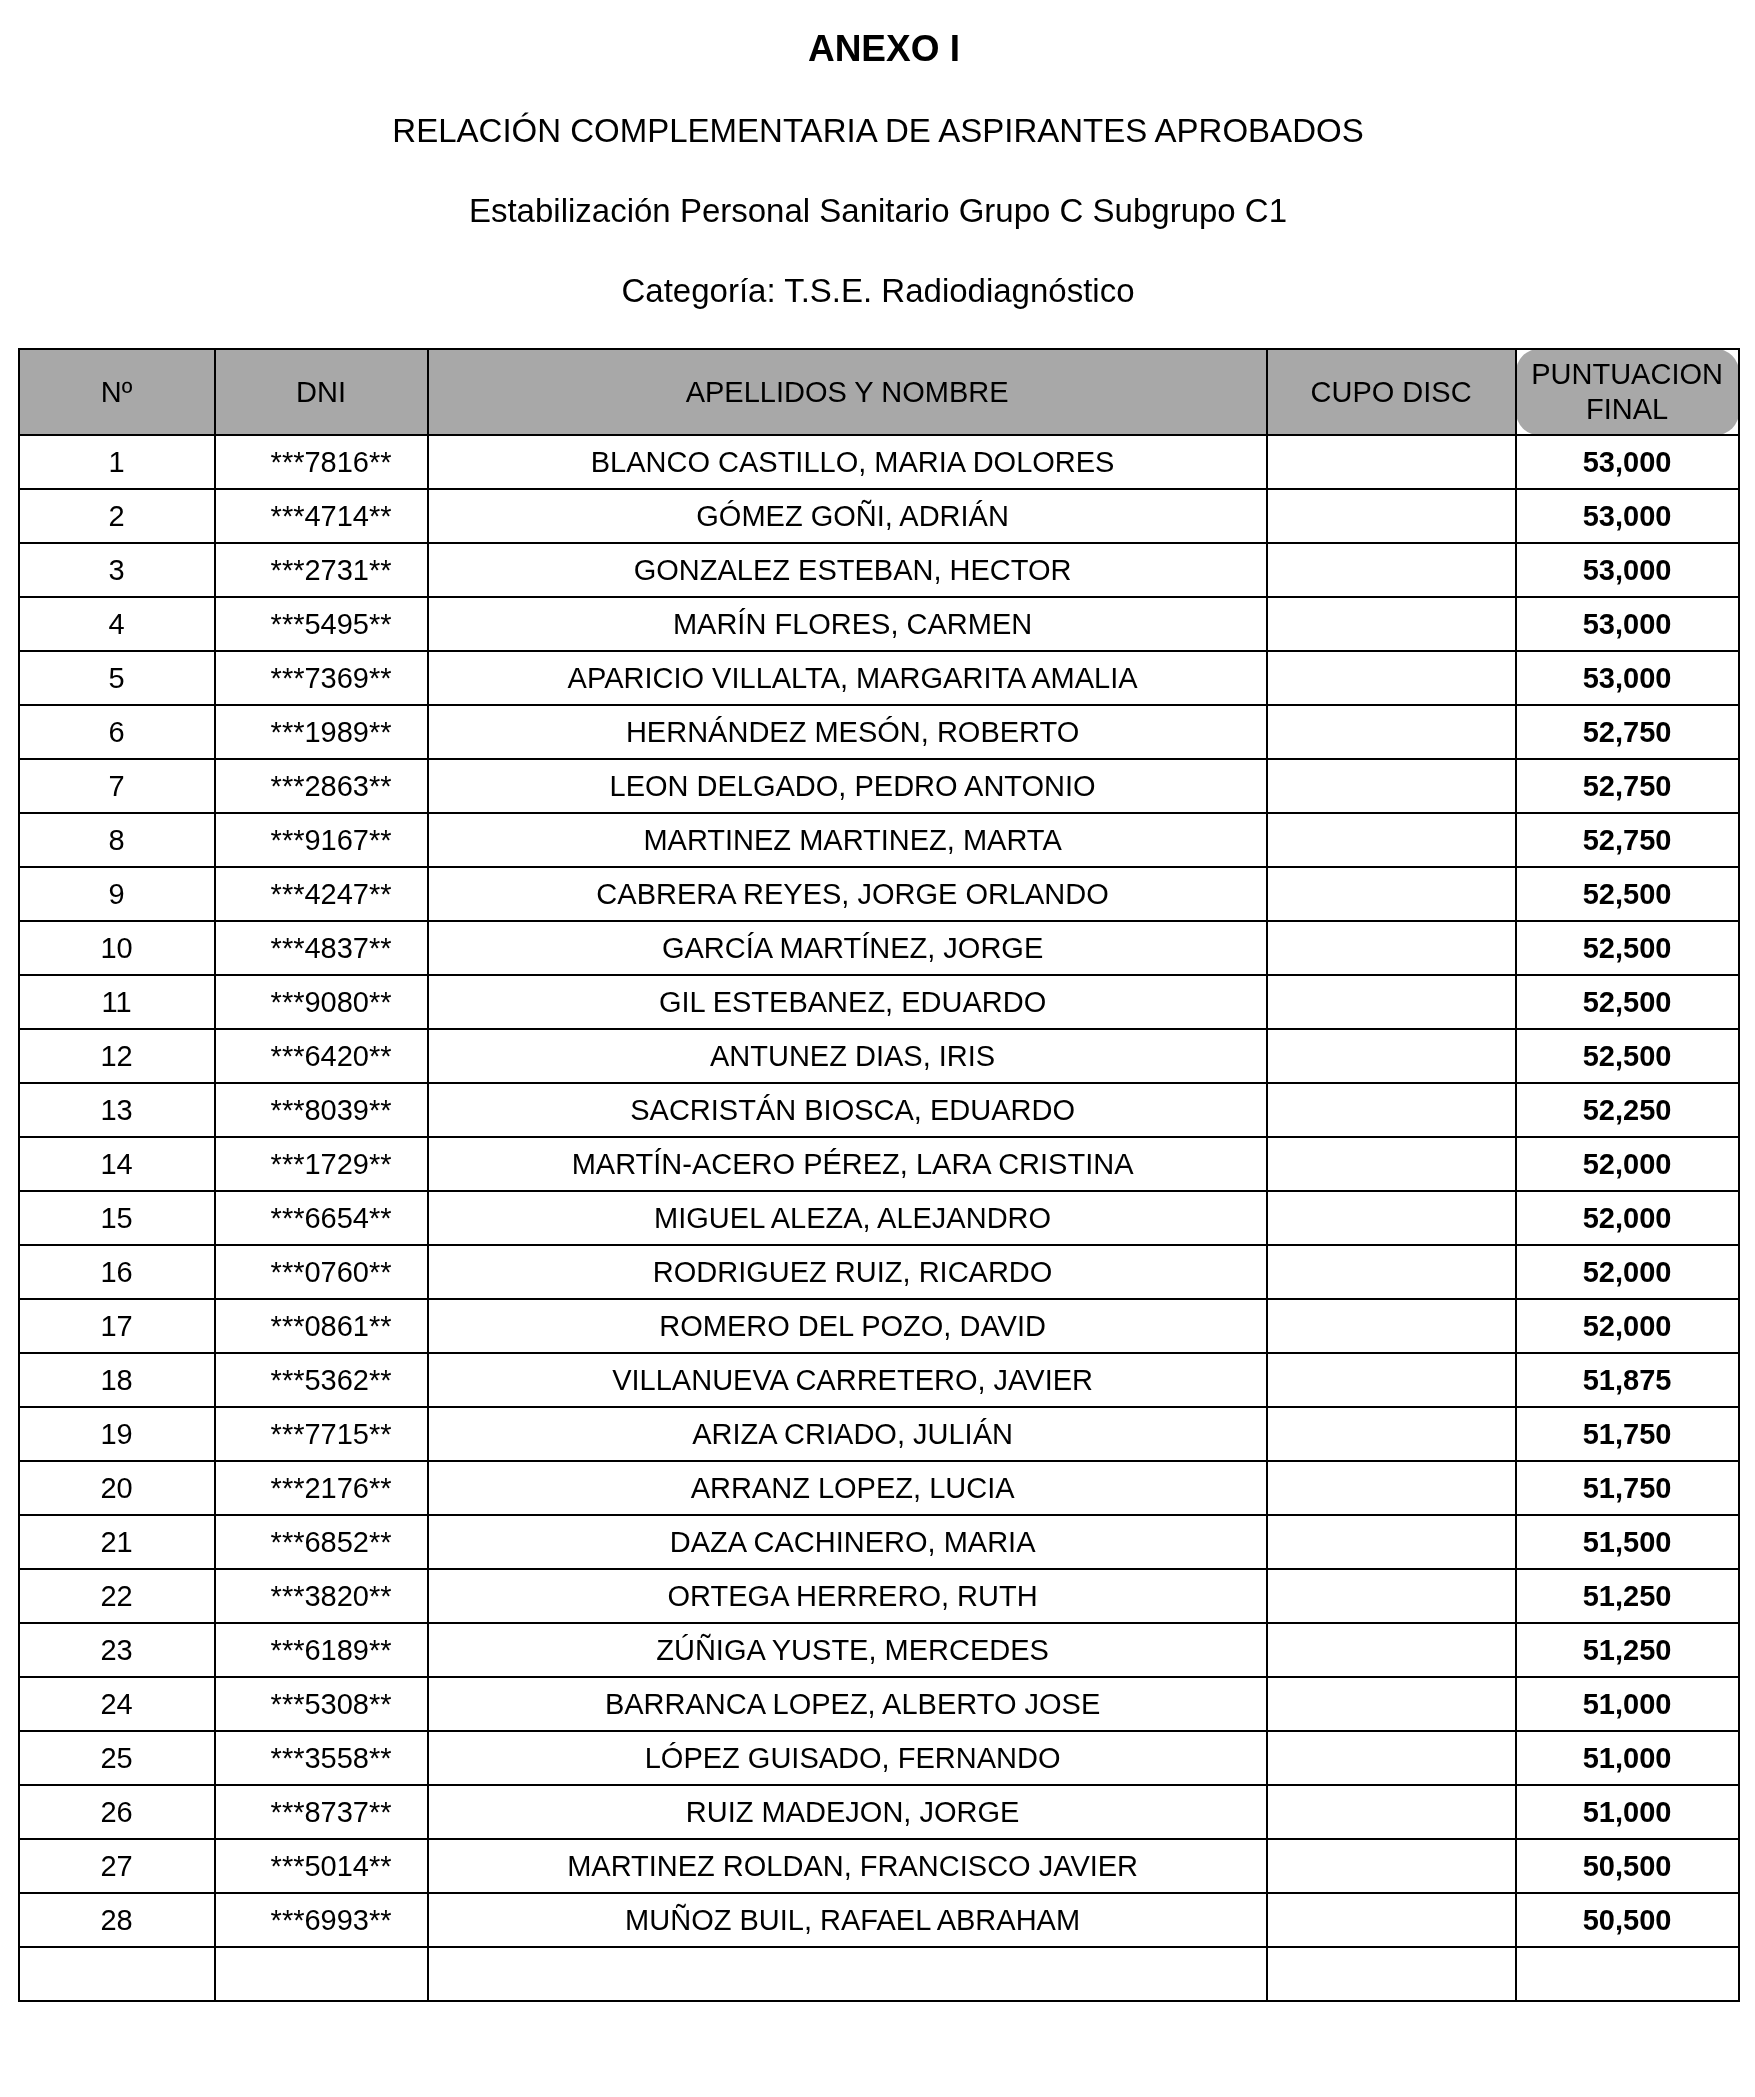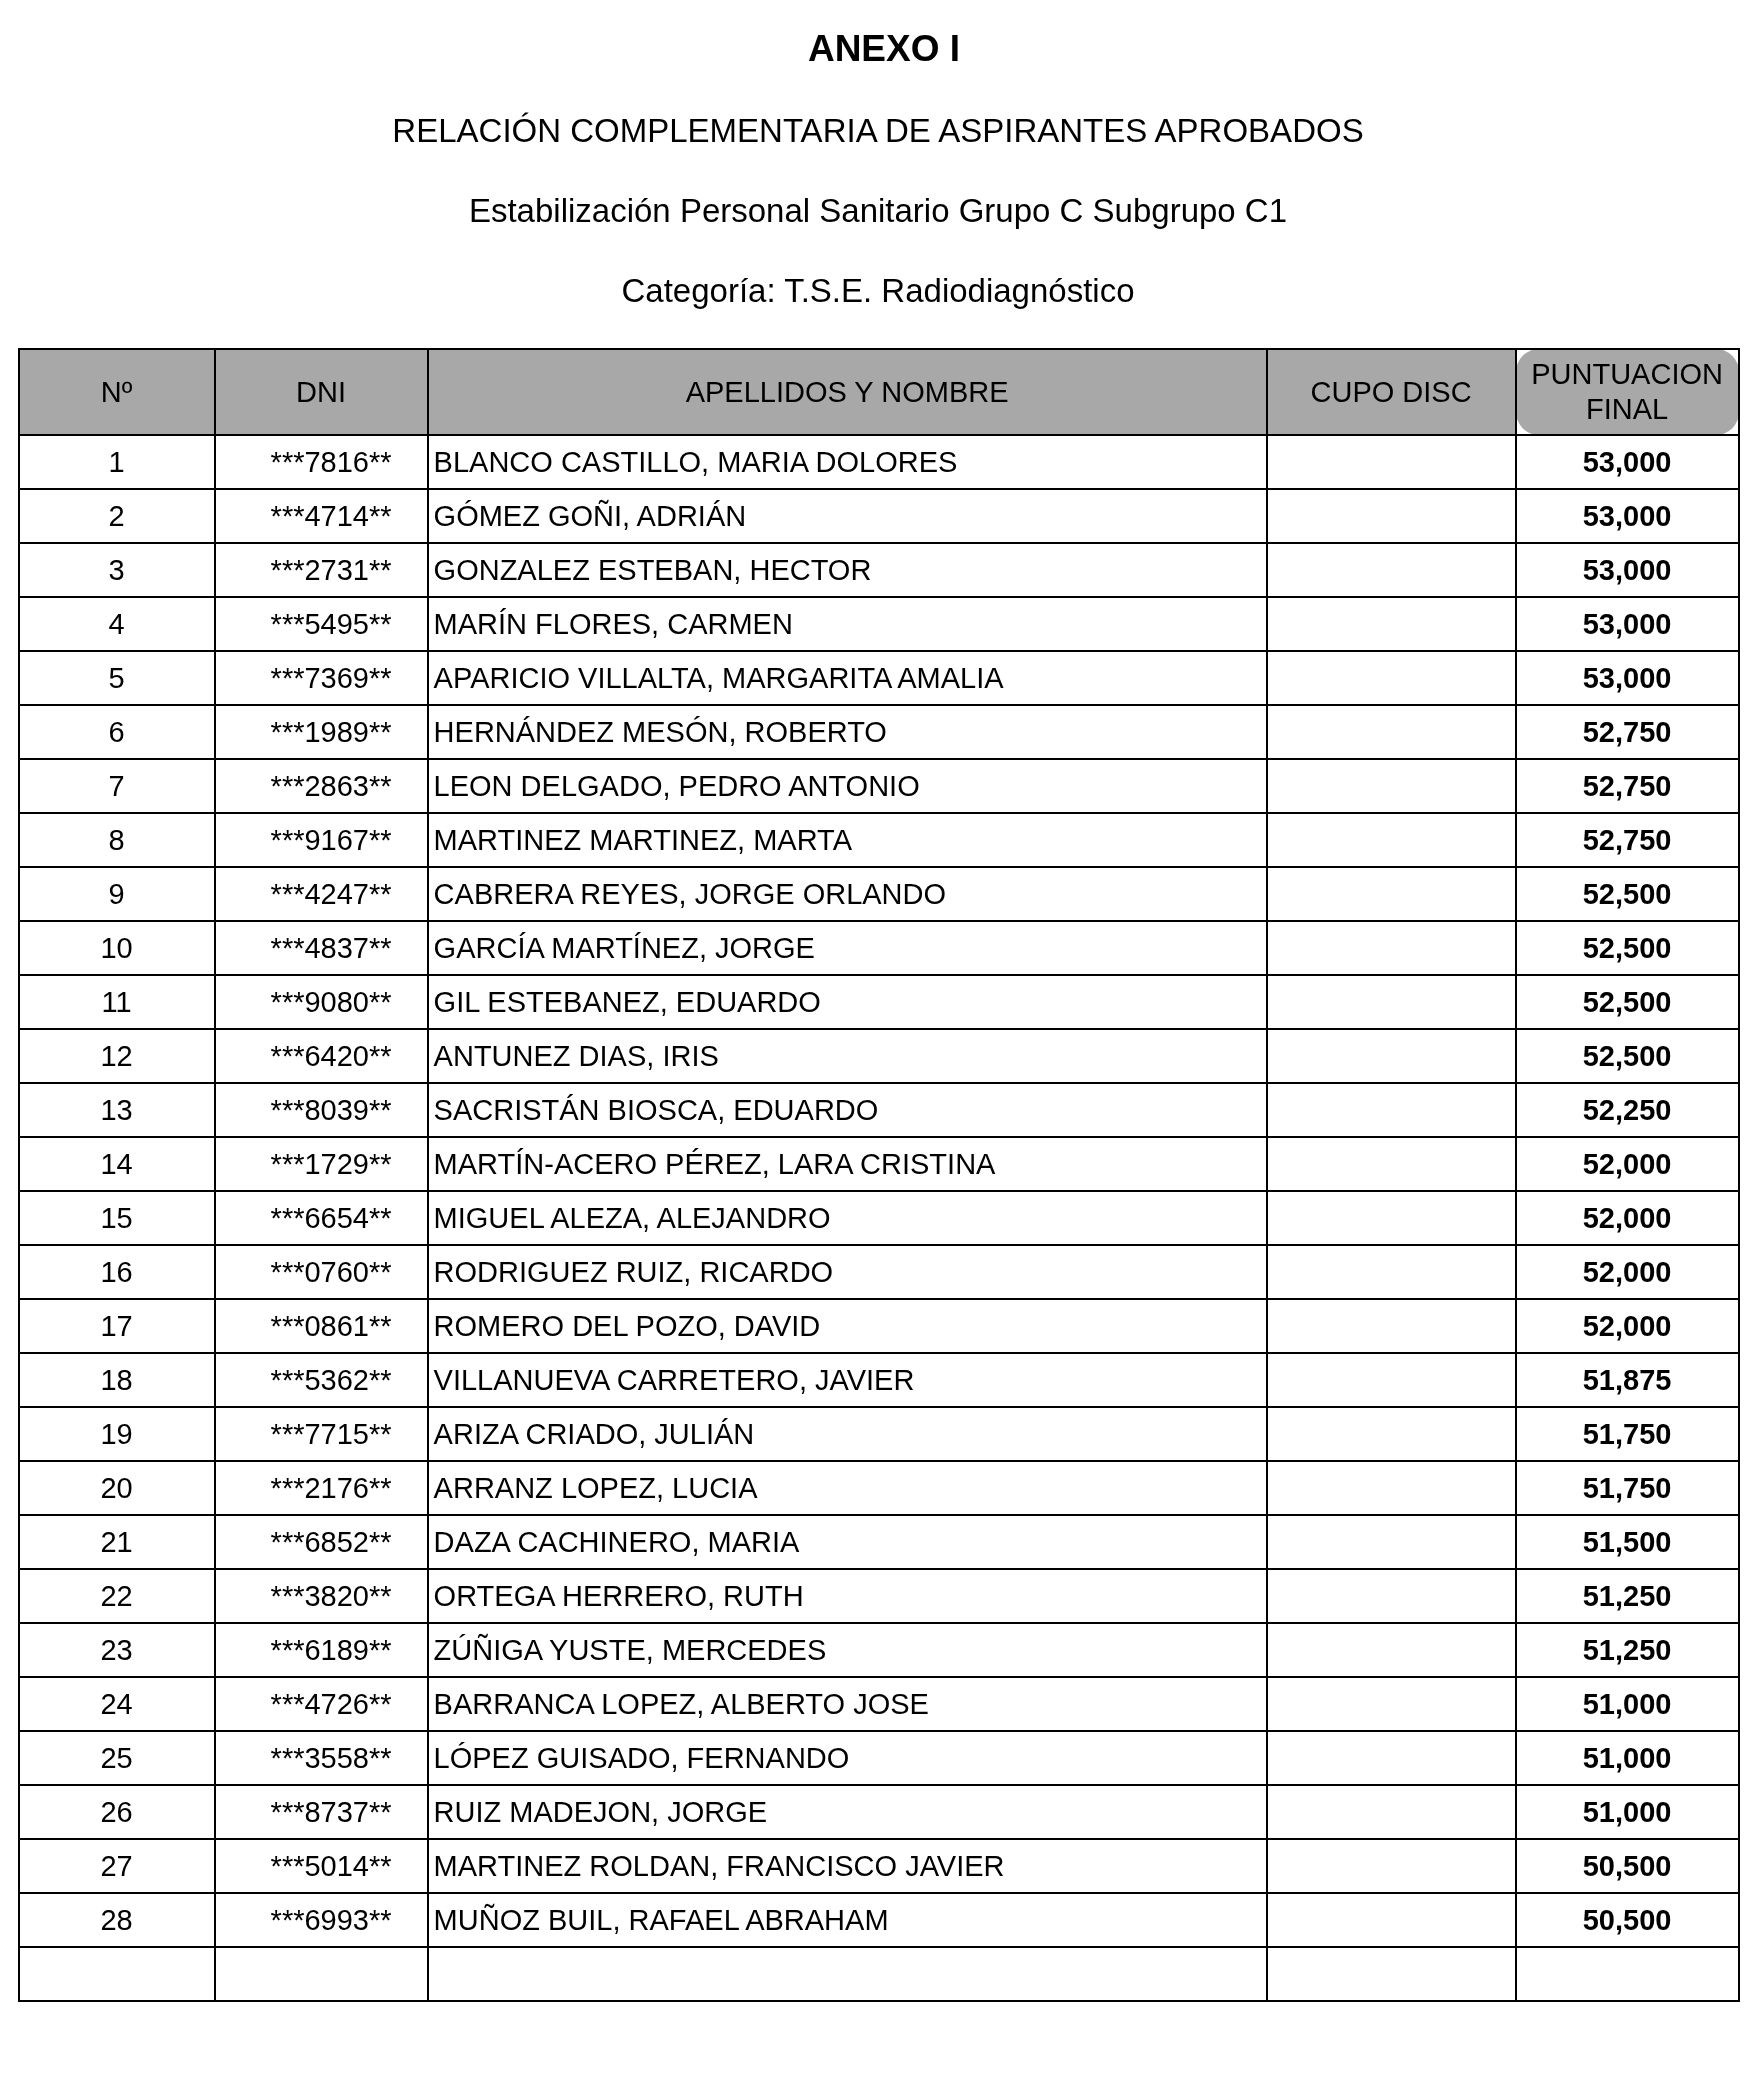--- a/index.html
+++ b/index.html
@@ -58,21 +58,21 @@
   th.col-score{ white-space:normal;border-radius:23px; }
   th.col-score .score-head{
     width:200px;
     margin:0 auto;
     line-height:1.22;
     text-align:center;
   }
   tbody td{ height:54px; }
   td.cell-num{ text-align:center; }
   td.cell-dni{ text-align:center;padding-left:20px; }
-  td.cell-name{ text-align:left; padding-left:5px; }
+  td.cell-name{ text-align:center; padding-left:11px; }
   td.cell-cupo{ text-align:center; }
   td.cell-score{ text-align:center;font-weight:bold; }
 </style>
 </head>
 <body>
 
 <div class="page">
 
   <div class="doc-titles">
     <div class="doc-title">ANEXO I</div>
@@ -257,21 +257,21 @@
         </tr>
         <tr>
           <td class="cell-num">23</td>
           <td class="cell-dni">***6189**</td>
           <td class="cell-name">ZÚÑIGA YUSTE, MERCEDES</td>
           <td class="cell-cupo"></td>
           <td class="cell-score">51,250</td>
         </tr>
         <tr>
           <td class="cell-num">24</td>
-          <td class="cell-dni">***4726**</td>
+          <td class="cell-dni">***5308**</td>
           <td class="cell-name">BARRANCA LOPEZ, ALBERTO JOSE</td>
           <td class="cell-cupo"></td>
           <td class="cell-score">51,000</td>
         </tr>
         <tr>
           <td class="cell-num">25</td>
           <td class="cell-dni">***3558**</td>
           <td class="cell-name">LÓPEZ GUISADO, FERNANDO</td>
           <td class="cell-cupo"></td>
           <td class="cell-score">51,000</td>

